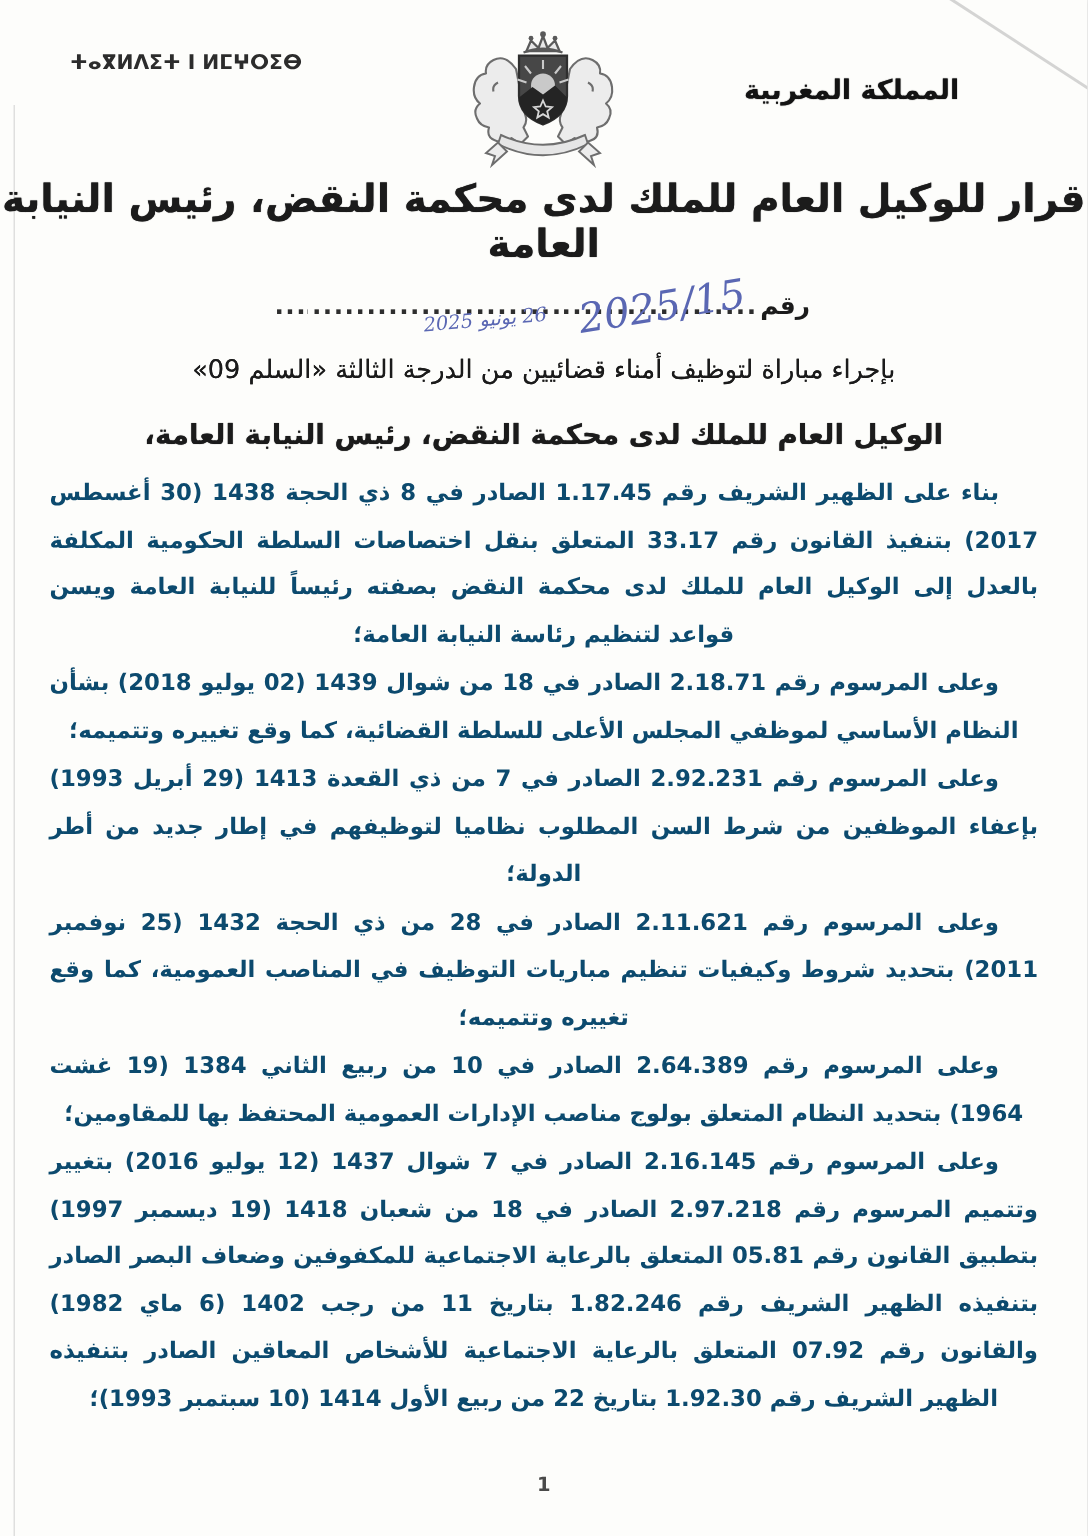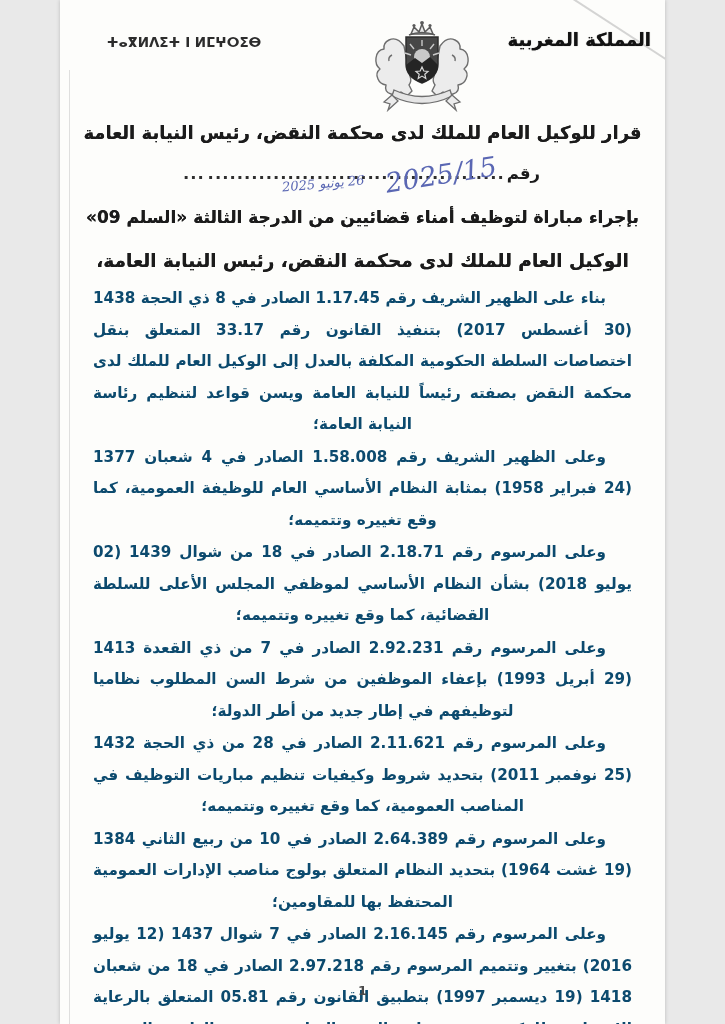--- a/index.html
+++ b/index.html
@@ -1,18 +1,18 @@
 <!DOCTYPE html>
 <html lang="ar"><head>
 <meta charset="utf-8">
 <style>
   html,body{margin:0;padding:0;background:#e9e9e9;}
   .page{
     position:relative;
-    width:605px;height:1024px;
+    width:725px;height:1024px;
     margin:0 auto;
     background:#fdfdfb;
     font-family:"DejaVu Sans",sans-serif;
     color:#3f3f3f;
     overflow:hidden;
     box-shadow:0 0 4px rgba(0,0,0,.2);
   }
   
   .artifact-corner{
     position:absolute;top:-14px;right:-30px;width:140px;height:1.5px;
@@ -23,46 +23,46 @@
     background:#dcdcda;opacity:.9;
   }
   
   .tifinagh{
     position:absolute;left:8px;top:30px;width:232px;
     text-align:center;font-family:"DejaVu Sans",sans-serif;
     font-weight:bold;color:#2c2c2c;font-size:13.5px;line-height:25px;
   }
   .emblem{position:absolute;left:302px;top:20px;width:120px;height:95px;}
   .kingdom{
-    position:absolute;right:14px;top:27px;width:215px;
-    direction:rtl;text-align:right;color:#131313;
+    position:absolute;right:14px;top:48px;width:215px;
+    direction:rtl;text-align:left;color:#131313;
   }
   .kingdom .k1{font-size:18px;font-weight:bold;text-shadow:0 0 .7px #131313;line-height:26px;}
   .kingdom .k2{font-size:16px;font-weight:bold;text-shadow:0 0 .7px #131313;line-height:24px;}
   
   .content{position:relative;padding-top:118px;}
   .title-block{direction:rtl;text-align:center;color:#1b1b1b;}
-  .title-l1{font-size:18px;font-weight:bold;text-shadow:0 0 .5px #222;line-height:30px;}
+  .title-l1{font-size:26px;font-weight:bold;text-shadow:0 0 .5px #222;line-height:30px;}
   .title-l2{
     font-size:16.5px;font-weight:bold;line-height:46px;height:52px;
     display:flex;justify-content:center;align-items:center;direction:rtl;
   }
   .t2-word{margin:0 2px;white-space:nowrap;}
   .dot-slot{position:relative;display:inline-block;overflow:hidden;white-space:nowrap;height:46px;vertical-align:middle;}
   .dot-slot .dots{letter-spacing:1px;color:#2e2e2e;line-height:46px;}
   .slot-num{width:130px;}
   .slot-date{width:170px;}
   .dots-tail{color:#2e2e2e;letter-spacing:1px;}
   .hw{
     position:absolute;color:#5a67b3;font-family:"DejaVu Serif",serif;
     font-style:italic;font-weight:normal;white-space:nowrap;direction:rtl;
   }
   .hw-num{font-size:27px;top:1px;right:8px;transform:rotate(-9deg);}
   .hw-date{font-size:13px;top:10px;right:10px;transform:rotate(-5deg);}
-  .title-l3{font-size:17px;font-weight:bold;text-shadow:0 0 .4px #222;line-height:30px;margin-top:2px;}
+  .title-l3{font-size:17px;font-weight:normal;text-shadow:0 0 .4px #222;line-height:30px;margin-top:2px;}
   .salutation{
     direction:rtl;text-align:center;font-size:18.5px;font-weight:bold;color:#1b1b1b;
     text-shadow:0 0 .5px #222;margin-top:18px;margin-bottom:12px;
   }
   
   .body-text{direction:rtl;margin:0 33px;}
   .body-text p{
     margin:0 0 1px 0;
     font-size:15.2px;font-weight:bold;color:#0c4a6e;
     line-height:31.5px;
@@ -142,21 +142,20 @@
         <span class="dots-tail">...</span>
       </div>
 
       <div class="title-l3">بإجراء مباراة لتوظيف أمناء قضائيين من الدرجة الثالثة «السلم 09»</div>
     </div>
 
     <div class="salutation">الوكيل العام للملك لدى محكمة النقض، رئيس النيابة العامة،</div>
 
     <div class="body-text">
       <p>بناء على الظهير الشريف رقم 1.17.45 الصادر في 8 ذي الحجة 1438 (30 أغسطس 2017) بتنفيذ القانون رقم 33.17 المتعلق بنقل اختصاصات السلطة الحكومية المكلفة بالعدل إلى الوكيل العام للملك لدى محكمة النقض بصفته رئيساً للنيابة العامة ويسن قواعد لتنظيم رئاسة النيابة العامة؛</p>
-      <p>وعلى الظهير الشريف رقم 1.58.008 الصادر في 4 شعبان 1377 (24 فبراير 1958) بمثابة النظام الأساسي العام للوظيفة العمومية، كما وقع تغييره وتتميمه؛</p>
       <p>وعلى المرسوم رقم 2.18.71 الصادر في 18 من شوال 1439 (02 يوليو 2018) بشأن النظام الأساسي لموظفي المجلس الأعلى للسلطة القضائية، كما وقع تغييره وتتميمه؛</p>
       <p>وعلى المرسوم رقم 2.92.231 الصادر في 7 من ذي القعدة 1413 (29 أبريل 1993) بإعفاء الموظفين من شرط السن المطلوب نظاميا لتوظيفهم في إطار جديد من أطر الدولة؛</p>
       <p>وعلى المرسوم رقم 2.11.621 الصادر في 28 من ذي الحجة 1432 (25 نوفمبر 2011) بتحديد شروط وكيفيات تنظيم مباريات التوظيف في المناصب العمومية، كما وقع تغييره وتتميمه؛</p>
       <p>وعلى المرسوم رقم 2.64.389 الصادر في 10 من ربيع الثاني 1384 (19 غشت 1964) بتحديد النظام المتعلق بولوج مناصب الإدارات العمومية المحتفظ بها للمقاومين؛</p>
       <p>وعلى المرسوم رقم 2.16.145 الصادر في 7 شوال 1437 (12 يوليو 2016) بتغيير وتتميم المرسوم رقم 2.97.218 الصادر في 18 من شعبان 1418 (19 ديسمبر 1997) بتطبيق القانون رقم 05.81 المتعلق بالرعاية الاجتماعية للمكفوفين وضعاف البصر الصادر بتنفيذه الظهير الشريف رقم 1.82.246 بتاريخ 11 من رجب 1402 (6 ماي 1982) والقانون رقم 07.92 المتعلق بالرعاية الاجتماعية للأشخاص المعاقين الصادر بتنفيذه الظهير الشريف رقم 1.92.30 بتاريخ 22 من ربيع الأول 1414 (10 سبتمبر 1993)؛</p>
     </div>
 
   </div>
 
   <div class="page-num">1</div>

